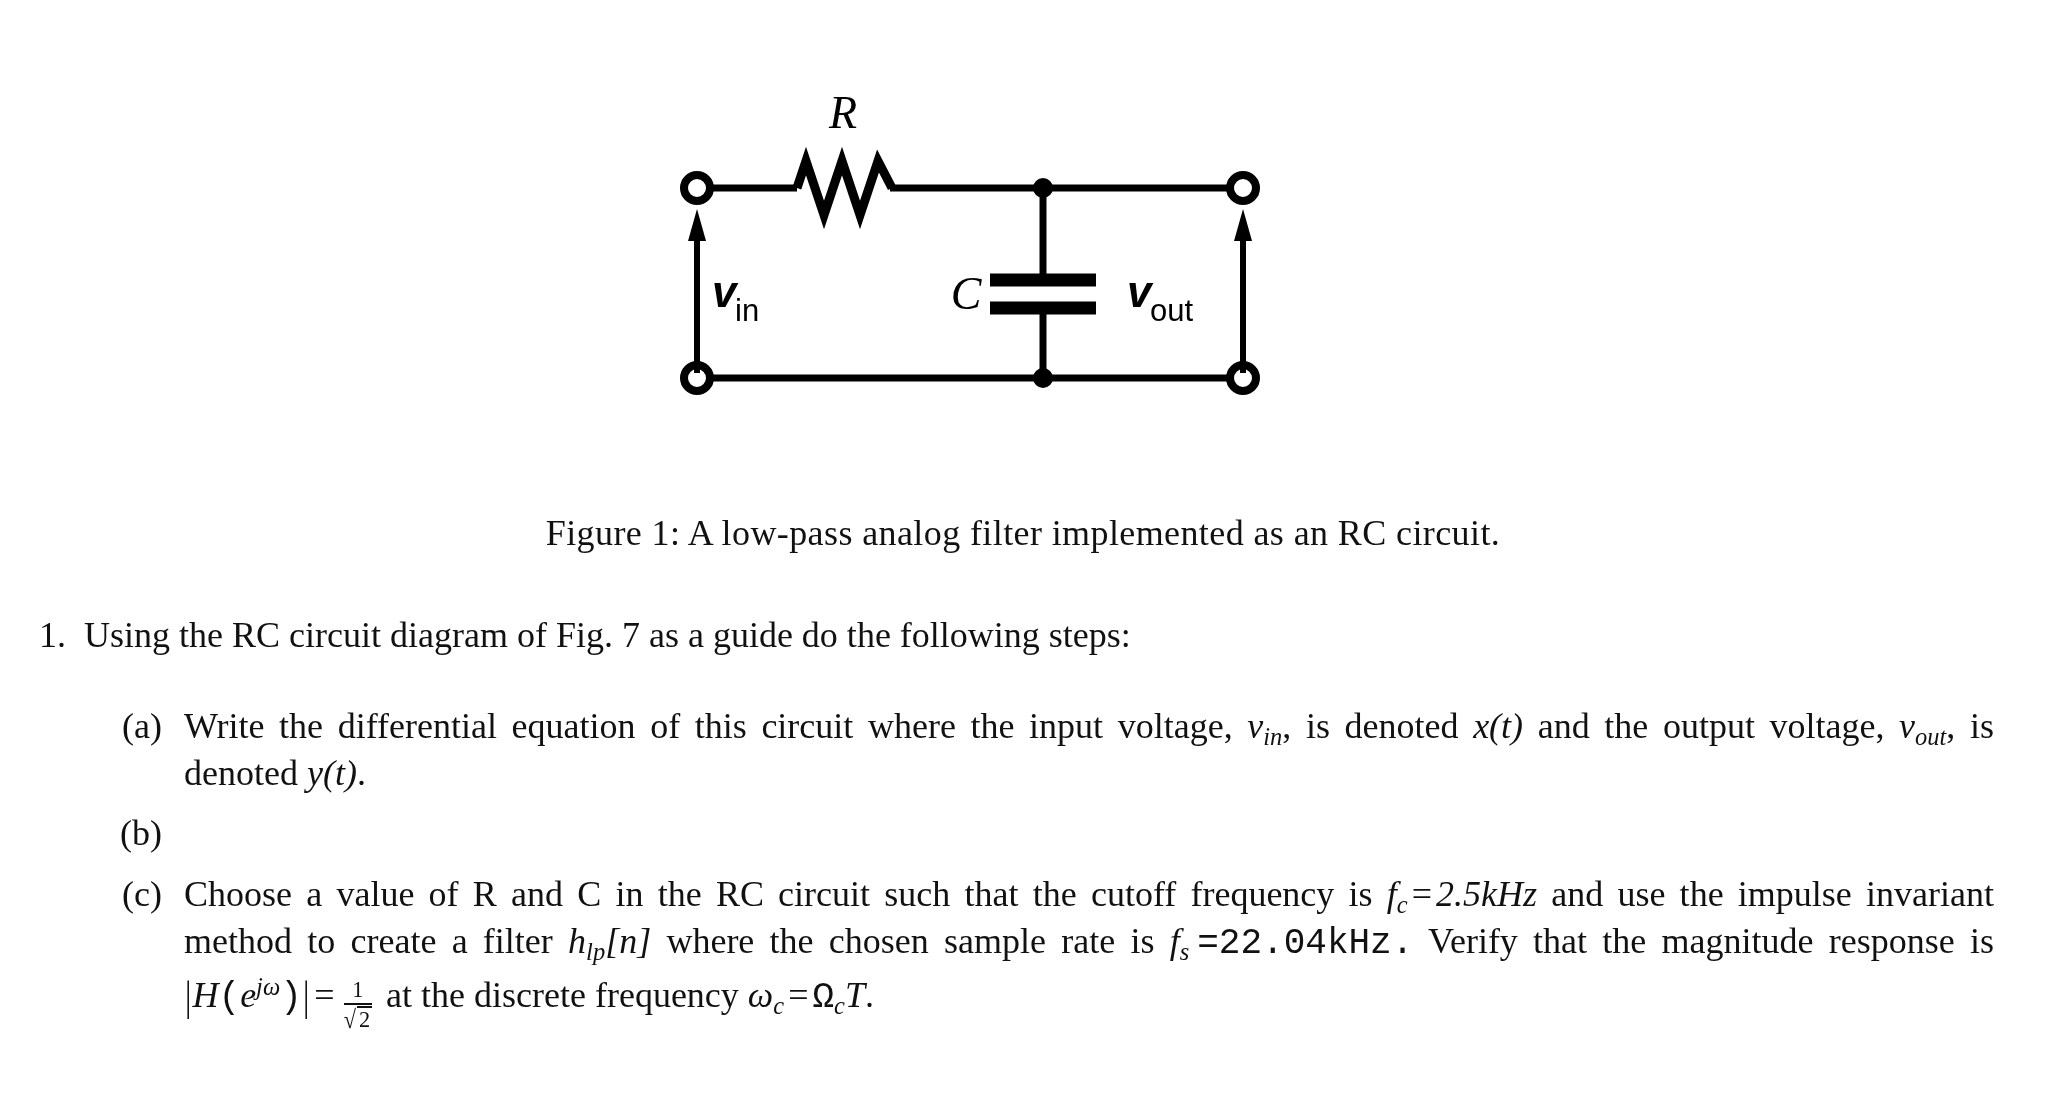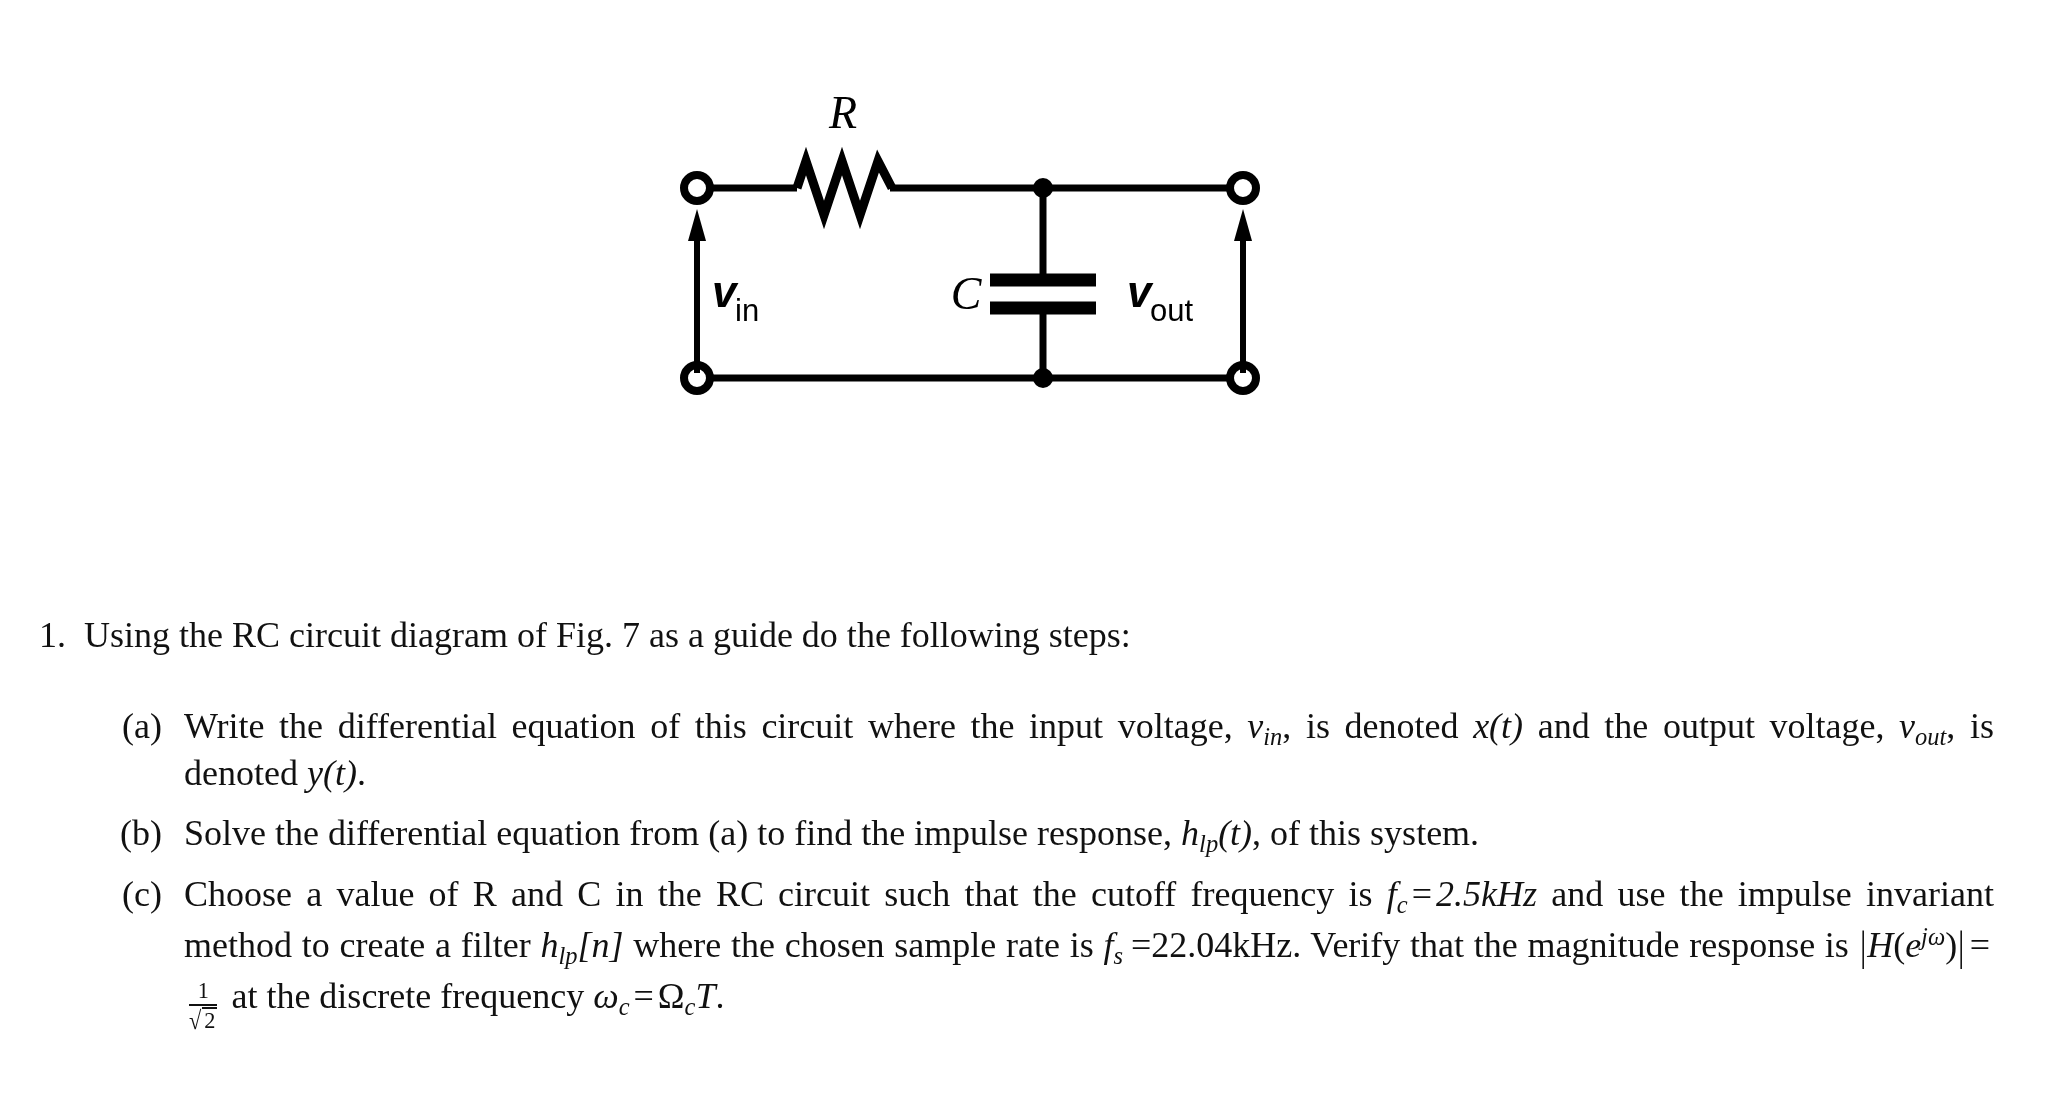--- a/index.html
+++ b/index.html
@@ -91,20 +91,21 @@
   }
 
   
   .math {
     font-family: "Liberation Serif", "DejaVu Serif", serif;
     font-style: italic;
     white-space: nowrap;
   }
   .mathup {
     font-style: normal;
+    font-family: Liberation Mono, monospace;
   }
   sub.sb {
     font-size: 0.68em;
     font-style: italic;
     vertical-align: -0.28em;
     line-height: 0;
   }
   sup.sp {
     font-size: 0.68em;
     font-style: italic;
@@ -208,39 +209,39 @@
       <text x="72" y="212" font-family="Liberation Sans, sans-serif" font-style="italic" font-weight="bold" font-size="44" fill="#000">v</text>
       <text x="95" y="226" font-family="Liberation Sans, sans-serif" font-size="31" fill="#000">in</text>
     </g>
 
     <g>
       <text x="487" y="212" font-family="Liberation Sans, sans-serif" font-style="italic" font-weight="bold" font-size="44" fill="#000">v</text>
       <text x="510" y="226" font-family="Liberation Sans, sans-serif" font-size="31" fill="#000">out</text>
     </g>
   </svg>
 
+  <div id="figure-caption">Figure 1: A low-pass analog filter implemented as an RC circuit.</div>
 </div>
 
 <div id="problem-list">
 
   <div class="item-row" id="item-1">
     <div class="item-marker">1.</div>
     <div class="item-body">Using the RC circuit diagram of Fig. 7 as a guide do the following steps:</div>
   </div>
 
   <div id="sub-list">
 
     <div class="item-row sub-item">
       <div class="item-marker">(a)</div>
       <div class="item-body"><span>Write the differential equation of this circuit where the input voltage, </span><span class="math"><span>v</span><sub class="sb">in</sub></span><span>, is denoted </span><span class="math">x(t)</span><span> and the output voltage, </span><span class="math"><span>v</span><sub class="sb">out</sub></span><span>, is denoted </span><span class="math">y(t)</span><span>.</span></div>
     </div>
 
     <div class="item-row sub-item">
       <div class="item-marker">(b)</div>
-      <div class="item-body"><span>Solve the differential equation from (a) to find the impulse response, </span><span class="math"><span>h</span><sub class="sb">lp</sub><span>(t)</span></span><span>, of this system.</span></div>
     </div>
 
     <div class="item-row sub-item">
       <div class="item-marker">(c)</div>
       <div class="item-body"><span>Choose a value of R and C in the RC circuit such that the cutoff frequency is </span><span class="math"><span>f</span><sub class="sb">c</sub></span><span class="eq">=</span><span class="math">2.5kHz</span><span> and use the impulse invariant method to create a filter </span><span class="math"><span>h</span><sub class="sb">lp</sub><span>[n]</span></span><span> where the chosen sample rate is </span><span class="math"><span>f</span><sub class="sb">s</sub></span><span class="mathup" style="padding-left:8px">=22.04kHz.</span><span> Verify that the magnitude response is </span><span class="math"><span class="bigbar">|</span><span>H</span><span class="mathup">(</span><span>e</span><sup class="sp">jω</sup><span class="mathup">)</span><span class="bigbar">|</span></span><span class="eq">=</span><span class="frac"><span class="num">1</span><span class="bar"></span><span class="den"><span class="radical">√</span><span class="sqrt">2</span></span></span><span> at the discrete frequency </span><span class="math"><span>ω</span><sub class="sb">c</sub><span class="eq">=</span><span class="mathup">Ω</span><sub class="sb">c</sub><span>T</span></span><span>.</span></div>
     </div>
 
   </div>
 </div>
 

